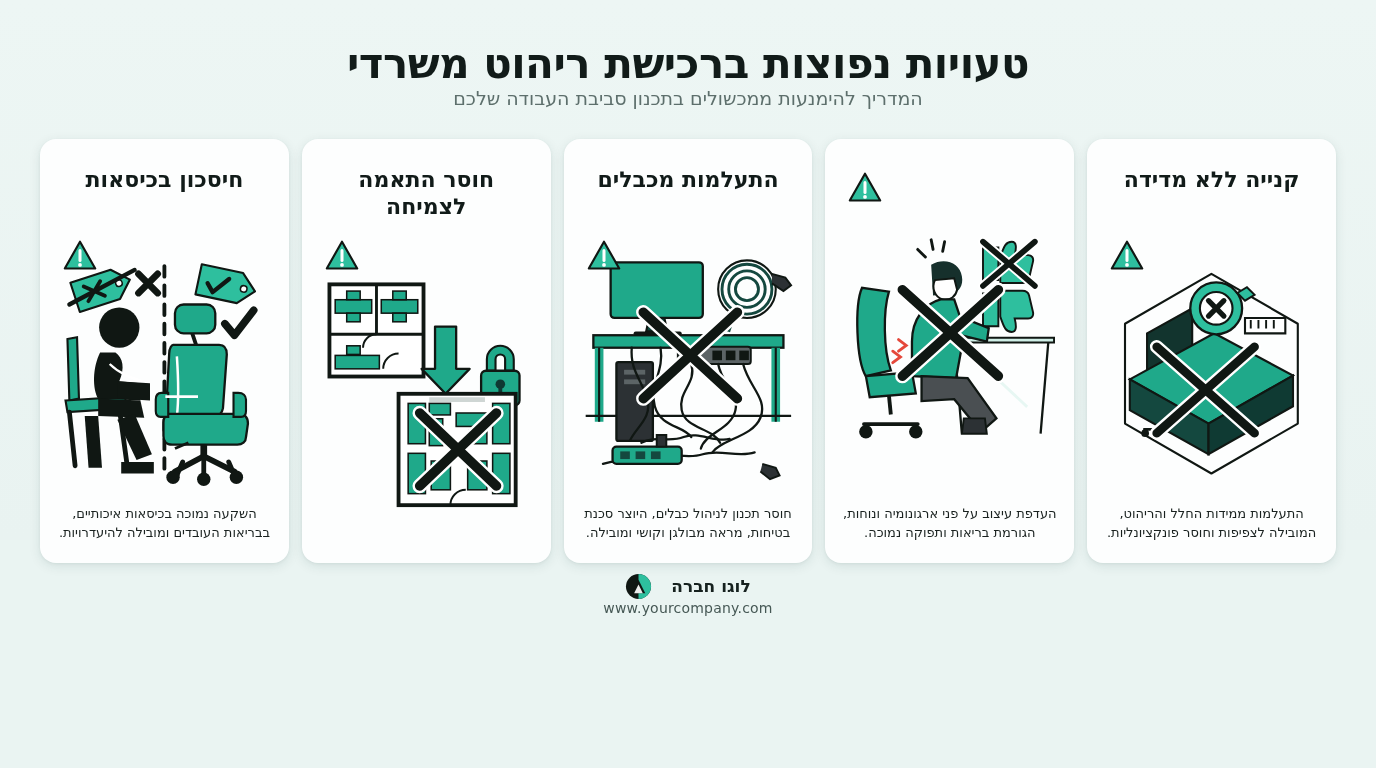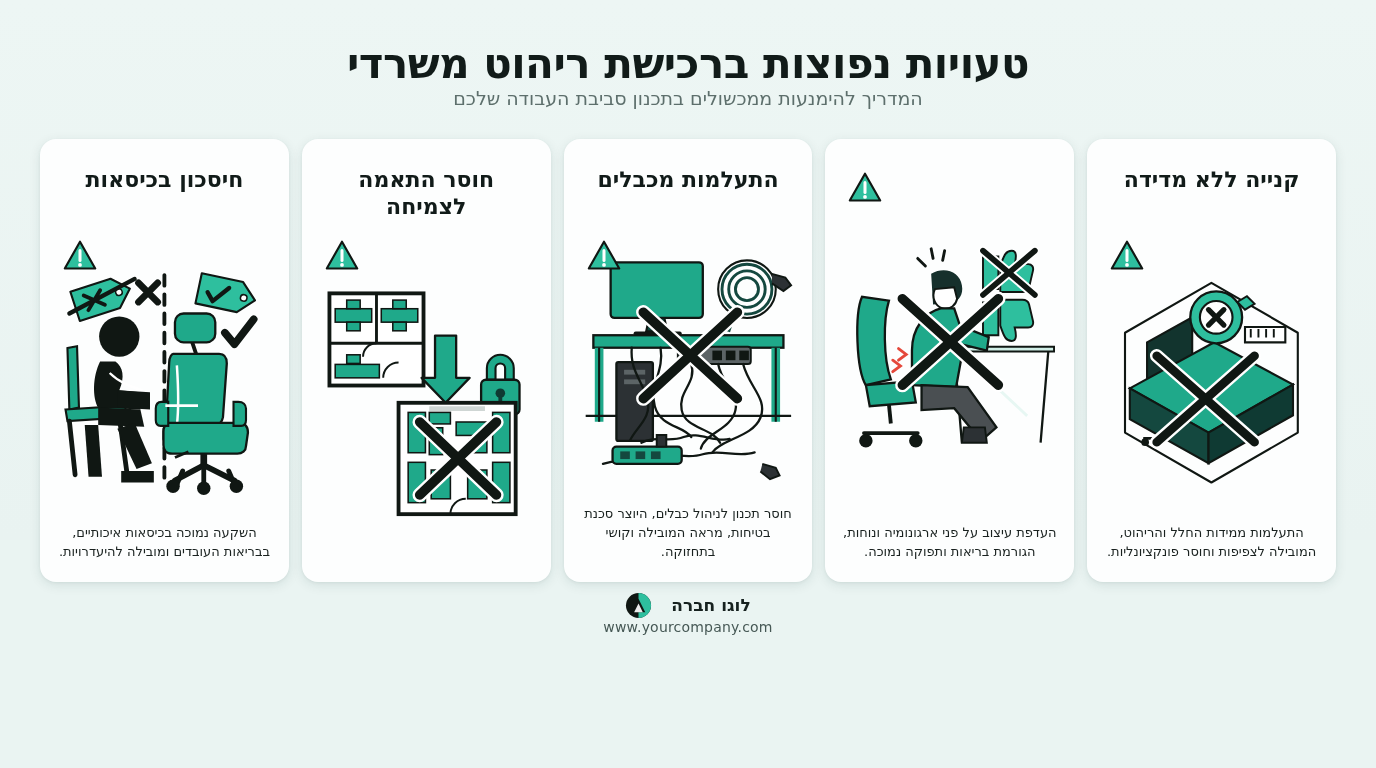--- a/index.html
+++ b/index.html
@@ -246,21 +246,21 @@
             <path d="M68 70 L166 160" stroke="#101713" stroke-width="10"></path>
             <path d="M166 70 L68 160" stroke="#101713" stroke-width="10"></path>
           </g>
         </svg>
         <svg class="warn" viewBox="0 0 40 38">
           <path d="M20 3 L37 33 L3 33 Z" fill="#2ebf9e" stroke="#101713" stroke-width="2.4" stroke-linejoin="round"></path>
           <path d="M20 13 v11" stroke="#ffffff" stroke-width="3.4" stroke-linecap="round"></path>
           <circle cx="20" cy="29" r="2.1" fill="#ffffff"></circle>
         </svg>
       </div>
-      <div class="card-body">חוסר תכנון לניהול כבלים, היוצר סכנת בטיחות, מראה המובילה וקושי בתחזוקה.</div>
+      <div class="card-body">חוסר תכנון לניהול כבלים, היוצר סכנת בטיחות, מראה מבולגן וקושי ומובילה.</div>
     </div>
 
     <div class="card">
       <div class="card-title">חוסר התאמה לצמיחה</div>
       <div class="illus-wrap">
         <svg class="illus" viewBox="0 0 230 250">
 
           <rect x="14" y="16" width="98" height="96" fill="#ffffff" stroke="#101713" stroke-width="4"></rect>
           <path d="M63 16 L63 68 M14 68 L112 68" stroke="#101713" stroke-width="3"></path>
           <rect x="20" y="32" width="38" height="14" fill="#1fa98a" stroke="#101713" stroke-width="1.6"></rect>

